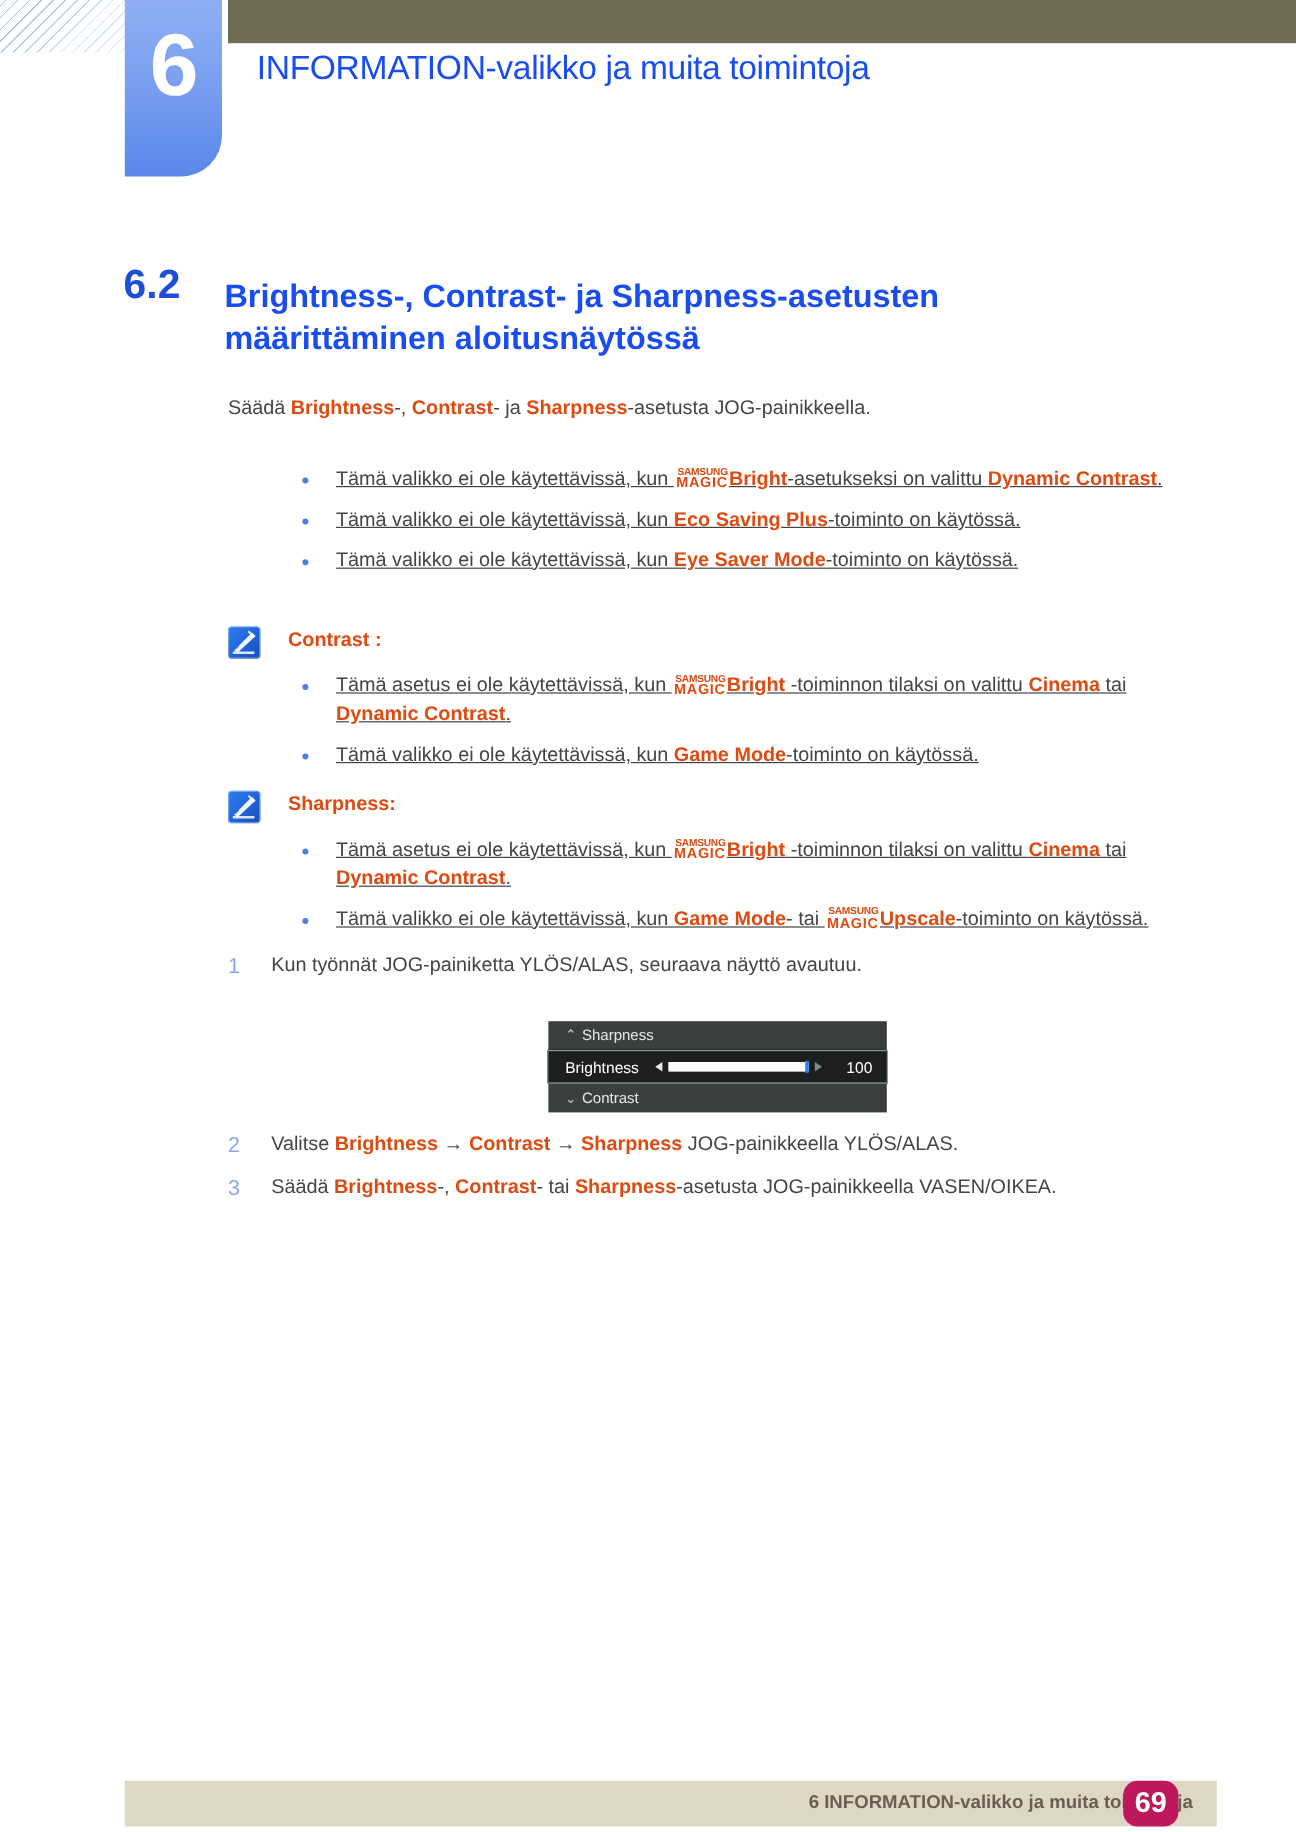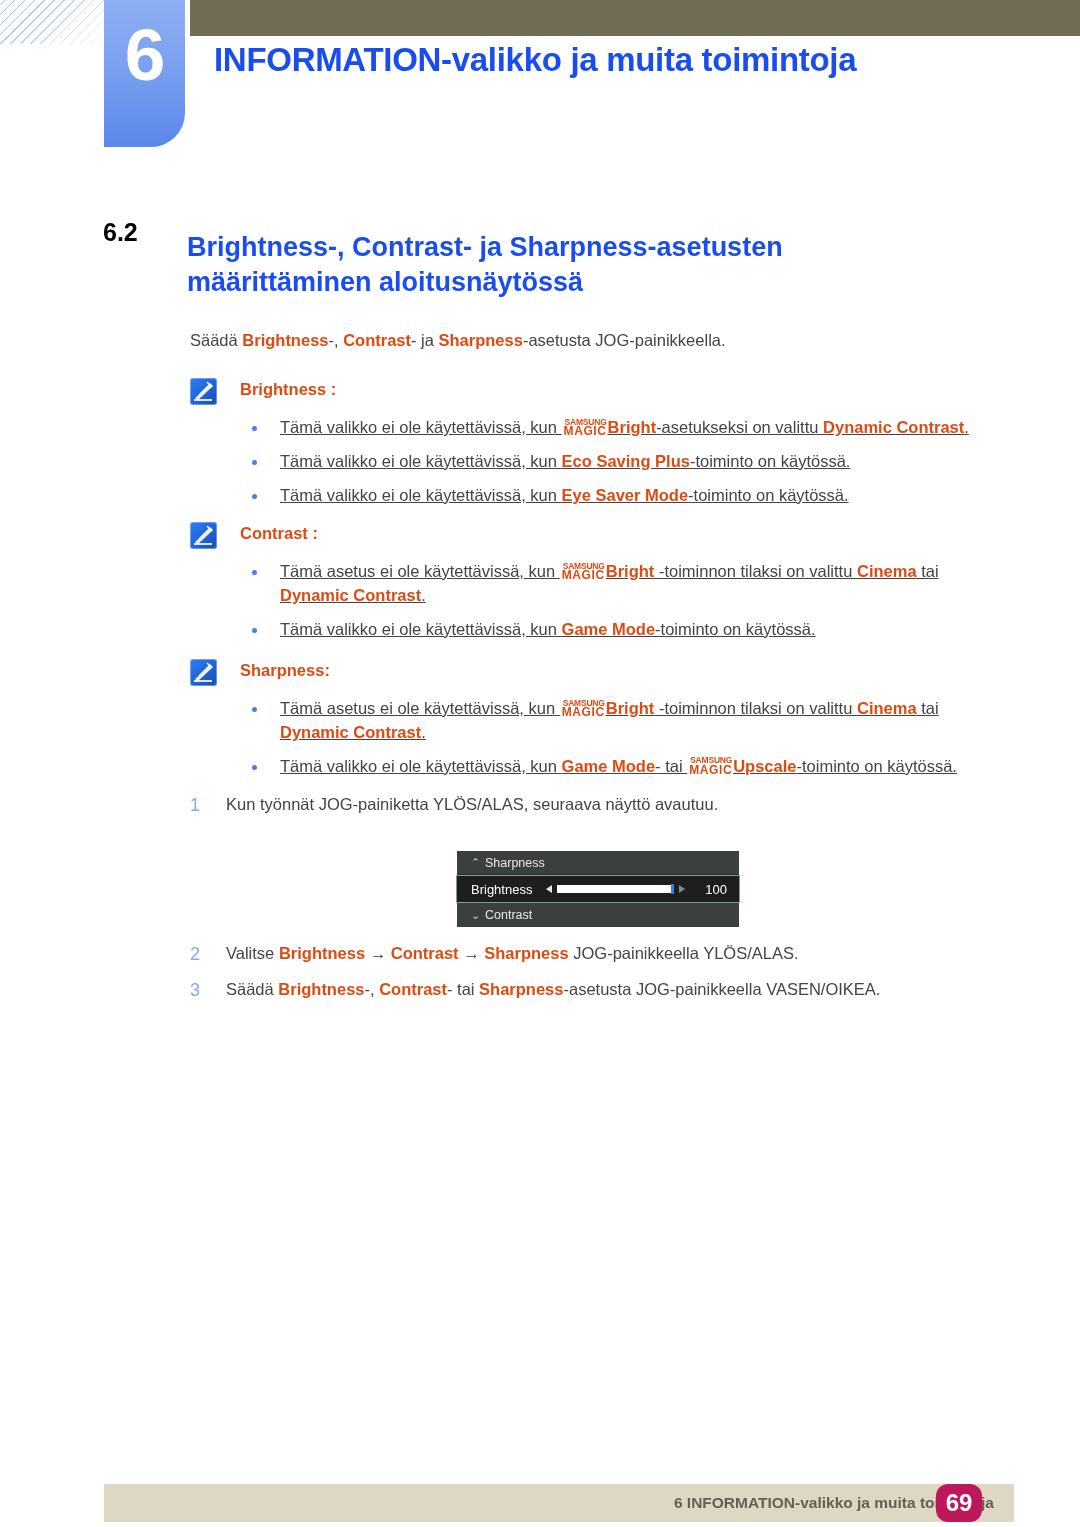--- a/index.html
+++ b/index.html
@@ -58,37 +58,37 @@
     color: #ffffff;
     font-size: 73px;
     font-weight: bold;
     line-height: 1;
     letter-spacing: -1px;
   }
   .chapter-title {
     position: absolute;
     left: 214px; top: 41px;
     color: #1a4df0;
-    font-size: 33px;
-    font-weight: bold;
+    font-size: 28px;
+    font-weight: normal;
     letter-spacing: -0.3px;
     white-space: nowrap;
   }
 
   
   .section-head {
     position: absolute;
     left: 103px; top: 218px;
     width: 880px;
   }
   .section-num {
     position: absolute;
     left: 0; top: 0;
-    color: #000000;
-    font-size: 25px;
+    color: #1d4ed8;
+    font-size: 34px;
     font-weight: bold;
   }
   .section-title {
     margin-left: 84px;
     color: #1a4df0;
     font-size: 27px;
     font-weight: bold;
     line-height: 1.28;
     width: 700px;
     margin-top: 12px;
@@ -317,31 +317,20 @@
 </div>
 
 <div class="section-head">
   <div class="section-num">6.2</div>
   <div class="section-title">Brightness-, Contrast- ja Sharpness-asetusten määrittäminen aloitusnäytössä</div>
 </div>
 
 <div class="intro"><span>Säädä </span><span class="kw">Brightness</span><span>-, </span><span class="kw">Contrast</span><span>- ja </span><span class="kw">Sharpness</span><span>-asetusta JOG-painikkeella.</span></div>
 
 <div class="note-block" style="top:378px;">
-  <div class="note-head">
-    <span class="note-icon">
-      <svg width="27" height="27" viewBox="0 0 27 27">
-        <path d="M5 20 L20 5 L23 8 L8 22 Z" fill="#ffffff" opacity="0.92"></path>
-        <path d="M4 21 L22 21 L22 23 L4 23 Z" fill="#ffffff" opacity="0.85"></path>
-        <path d="M17 4 L22 9" stroke="#ffffff" stroke-width="1.6" fill="none" opacity="0.9"></path>
-        <path d="M6 19 L9 16" stroke="#2f7ff0" stroke-width="1" fill="none"></path>
-      </svg>
-    </span>
-    <span class="note-title"><span>Brightness</span><span class="colon"> :</span></span>
-  </div>
   <ul class="bullets">
     <li><span>Tämä valikko ei ole käytettävissä, kun </span><span class="smagic"><span class="s1">SAMSUNG</span><span class="s2">MAGIC</span></span><span class="kw">Bright</span><span>-asetukseksi on valittu </span><span class="kw">Dynamic Contrast</span><span>.</span></li>
     <li><span>Tämä valikko ei ole käytettävissä, kun </span><span class="kw">Eco Saving Plus</span><span>-toiminto on käytössä.</span></li>
     <li><span>Tämä valikko ei ole käytettävissä, kun </span><span class="kw">Eye Saver Mode</span><span>-toiminto on käytössä.</span></li>
   </ul>
 </div>
 
 <div class="note-block" style="top:522px;">
   <div class="note-head">
     <span class="note-icon">

